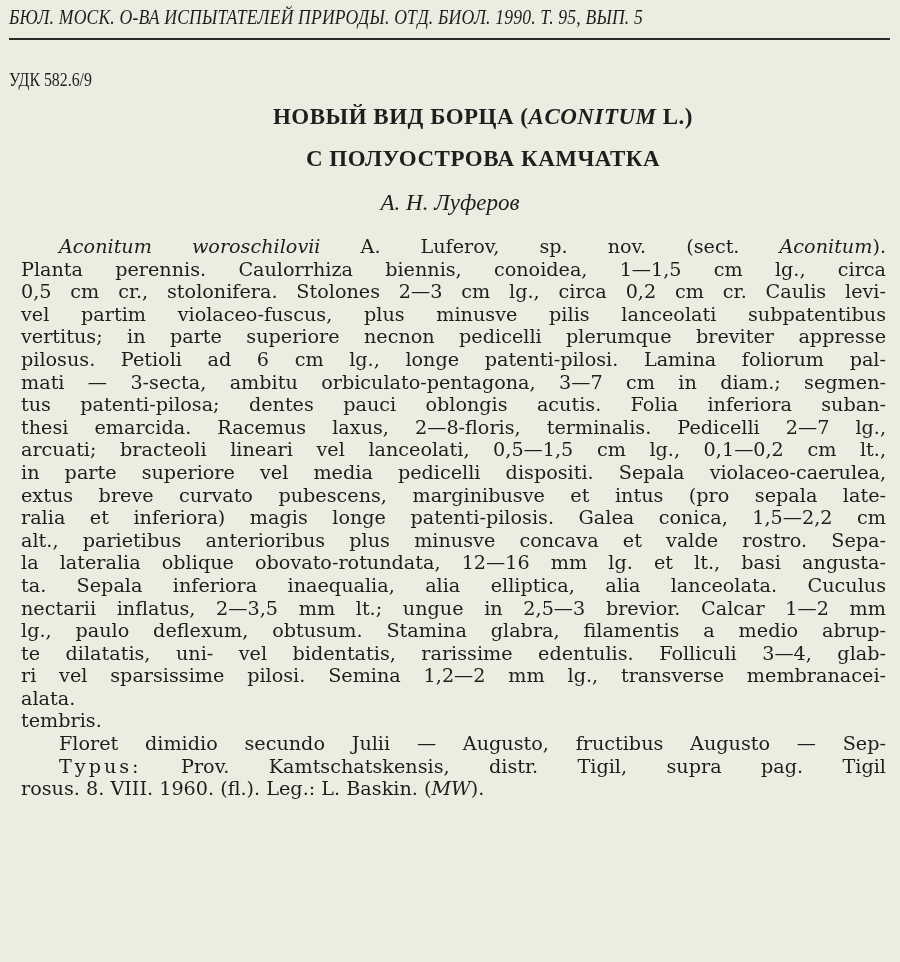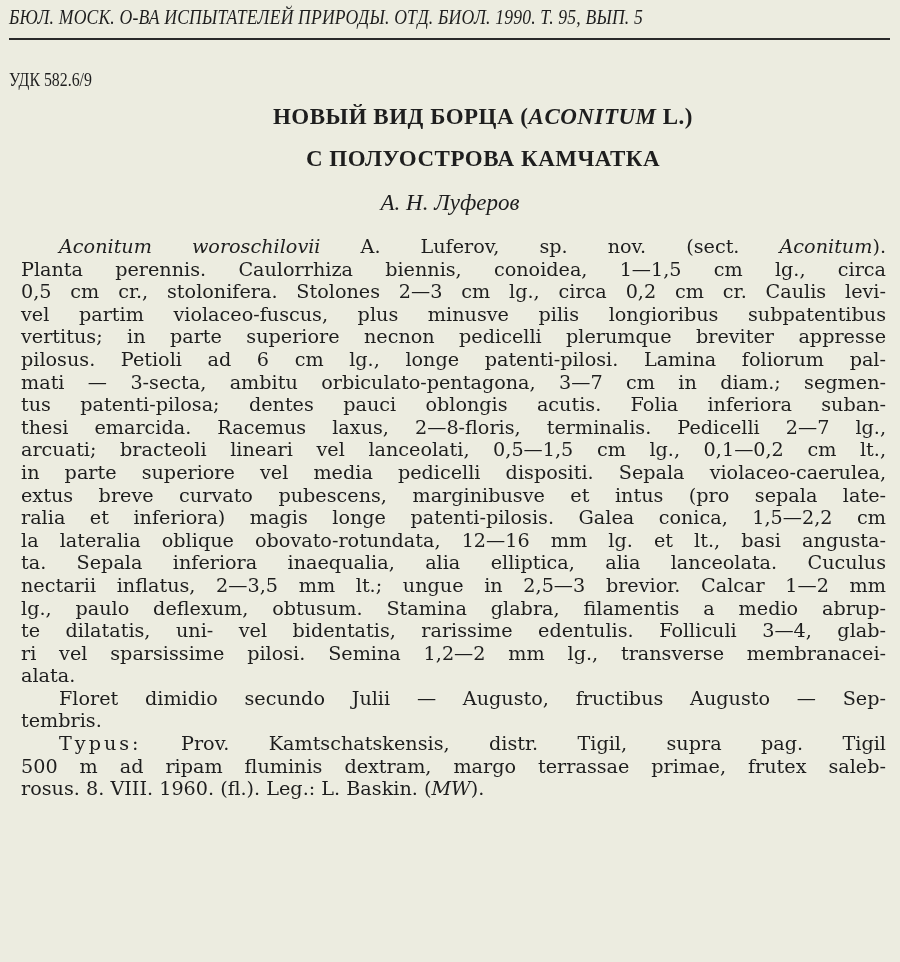--- a/index.html
+++ b/index.html
@@ -76,37 +76,37 @@
 
 <div class="title l1"><span>НОВЫЙ ВИД БОРЦА (</span><span class="it">ACONITUM</span><span> L.)</span></div>
 <div class="title l2">С ПОЛУОСТРОВА КАМЧАТКА</div>
 
 <div class="author">А. Н. Луферов</div>
 
 <div class="body-text">
   <span class="line indent"><span class="it">Aconitum woroschilovii</span><span> A. Luferov, sp. nov. (sect. </span><span class="it">Aconitum</span><span>).</span></span>
   <span class="line">Planta perennis. Caulorrhiza biennis, conoidea, 1—1,5 cm lg., circa</span>
   <span class="line">0,5 cm cr., stolonifera. Stolones 2—3 cm lg., circa 0,2 cm cr. Caulis levi-</span>
-  <span class="line">vel partim violaceo-fuscus, plus minusve pilis longioribus subpatentibus</span>
+  <span class="line">vel partim violaceo-fuscus, plus minusve pilis lanceolati subpatentibus</span>
   <span class="line">vertitus; in parte superiore necnon pedicelli plerumque breviter appresse</span>
   <span class="line">pilosus. Petioli ad 6 cm lg., longe patenti-pilosi. Lamina foliorum pal-</span>
   <span class="line">mati — 3-secta, ambitu orbiculato-pentagona, 3—7 cm in diam.; segmen-</span>
   <span class="line">tus patenti-pilosa; dentes pauci oblongis acutis. Folia inferiora suban-</span>
   <span class="line">thesi emarcida. Racemus laxus, 2—8-floris, terminalis. Pedicelli 2—7 lg.,</span>
   <span class="line">arcuati; bracteoli lineari vel lanceolati, 0,5—1,5 cm lg., 0,1—0,2 cm lt.,</span>
   <span class="line">in parte superiore vel media pedicelli dispositi. Sepala violaceo-caerulea,</span>
   <span class="line">extus breve curvato pubescens, marginibusve et intus (pro sepala late-</span>
   <span class="line">ralia et inferiora) magis longe patenti-pilosis. Galea conica, 1,5—2,2 cm</span>
+  <span class="line">alt., parietibus anterioribus plus minusve concava et valde rostro. Sepa-</span>
   <span class="line">la lateralia oblique obovato-rotundata, 12—16 mm lg. et lt., basi angusta-</span>
   <span class="line">ta. Sepala inferiora inaequalia, alia elliptica, alia lanceolata. Cuculus</span>
   <span class="line">nectarii inflatus, 2—3,5 mm lt.; ungue in 2,5—3 brevior. Calcar 1—2 mm</span>
   <span class="line">lg., paulo deflexum, obtusum. Stamina glabra, filamentis a medio abrup-</span>
   <span class="line">te dilatatis, uni- vel bidentatis, rarissime edentulis. Folliculi 3—4, glab-</span>
   <span class="line">ri vel sparsissime pilosi. Semina 1,2—2 mm lg., transverse membranacei-</span>
   <span class="line last">alata.</span>
 
+  <span class="line last">tembris.</span>
   <span class="line indent">Floret dimidio secundo Julii — Augusto, fructibus Augusto — Sep-</span>
-  <span class="line last">tembris.</span>
 
   <span class="line indent"><span class="spaced">Typus:</span><span> Prov. Kamtschatskensis, distr. Tigil, supra pag. Tigil</span></span>
-  <span class="line">500 m ad ripam fluminis dextram, margo terrassae primae, frutex saleb-</span>
   <span class="line last"><span>rosus. 8. VIII. 1960. (fl.). Leg.: L. Baskin. (</span><span class="it">MW</span><span>).</span></span>
 </div>
 
 </body></html>

